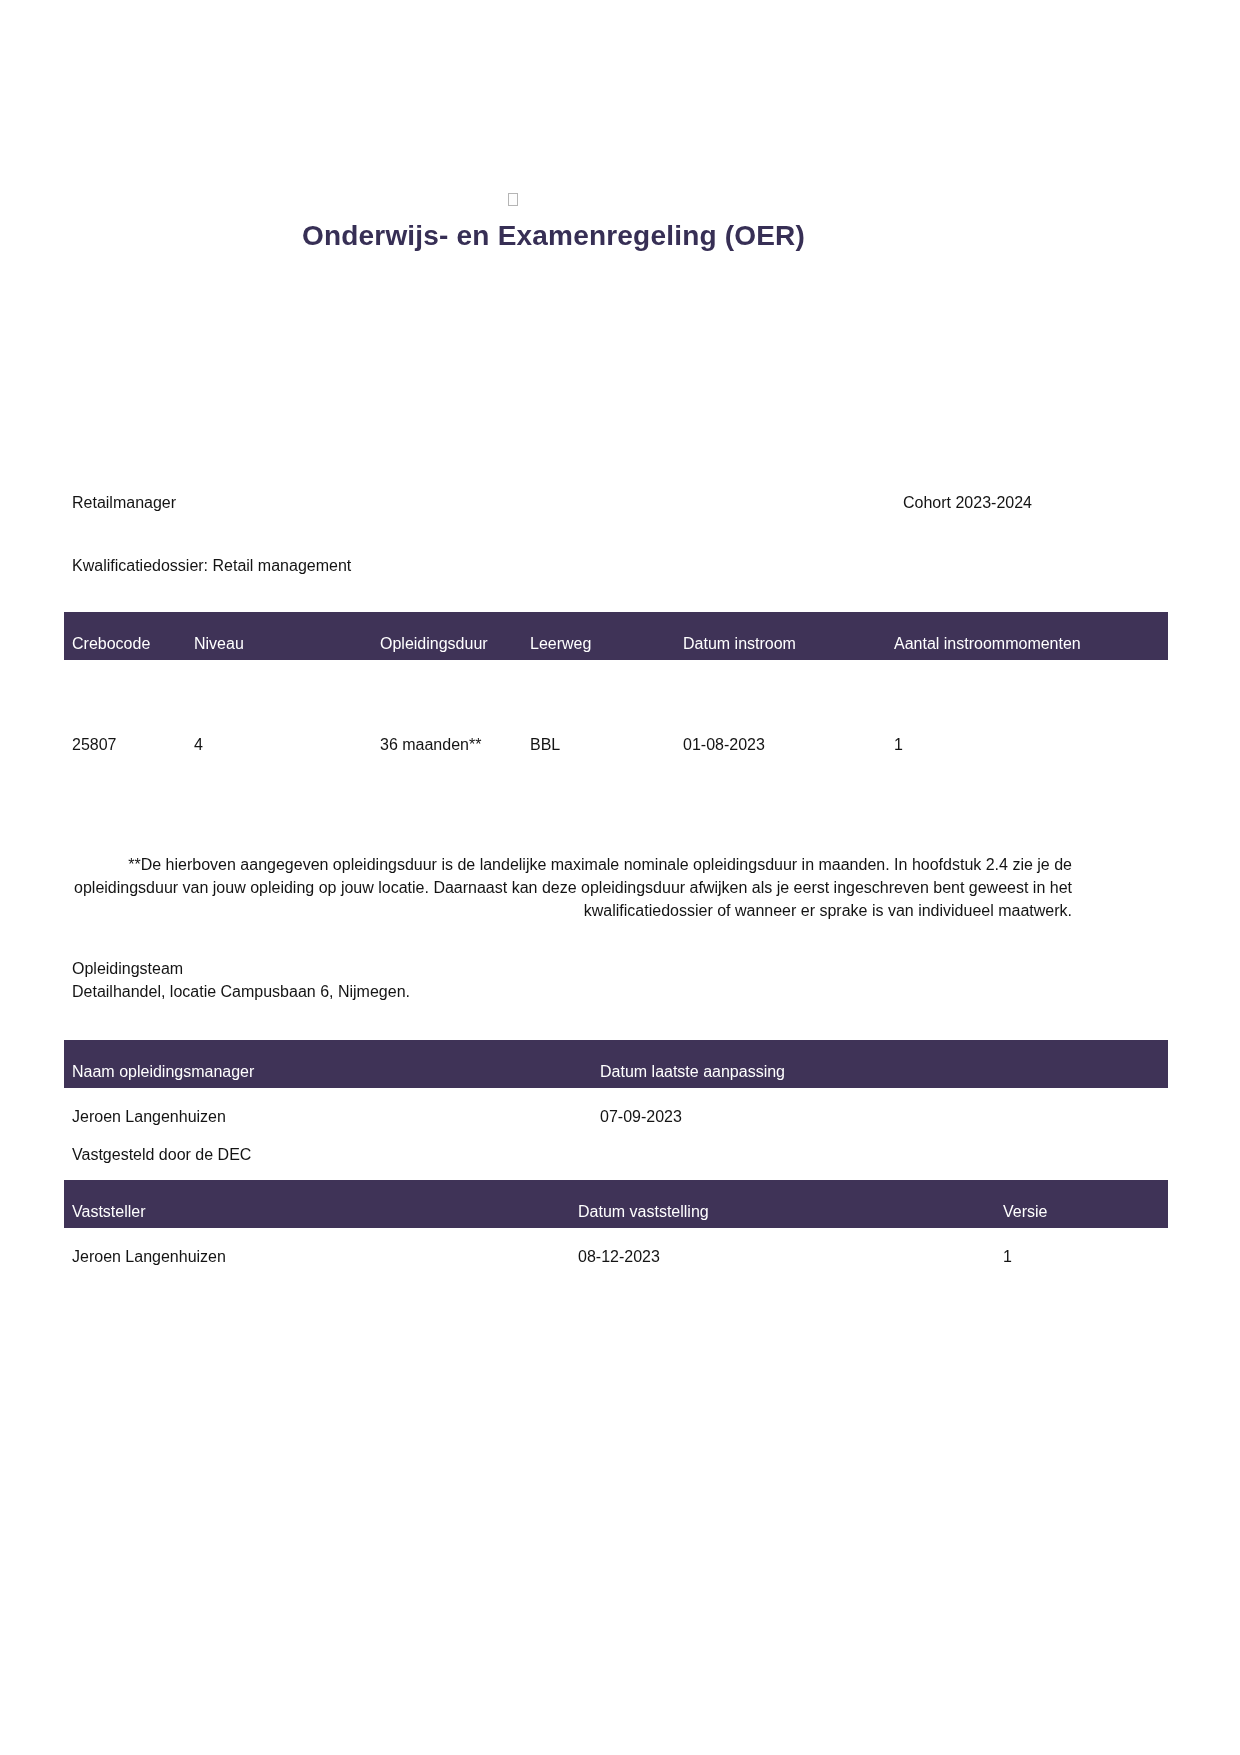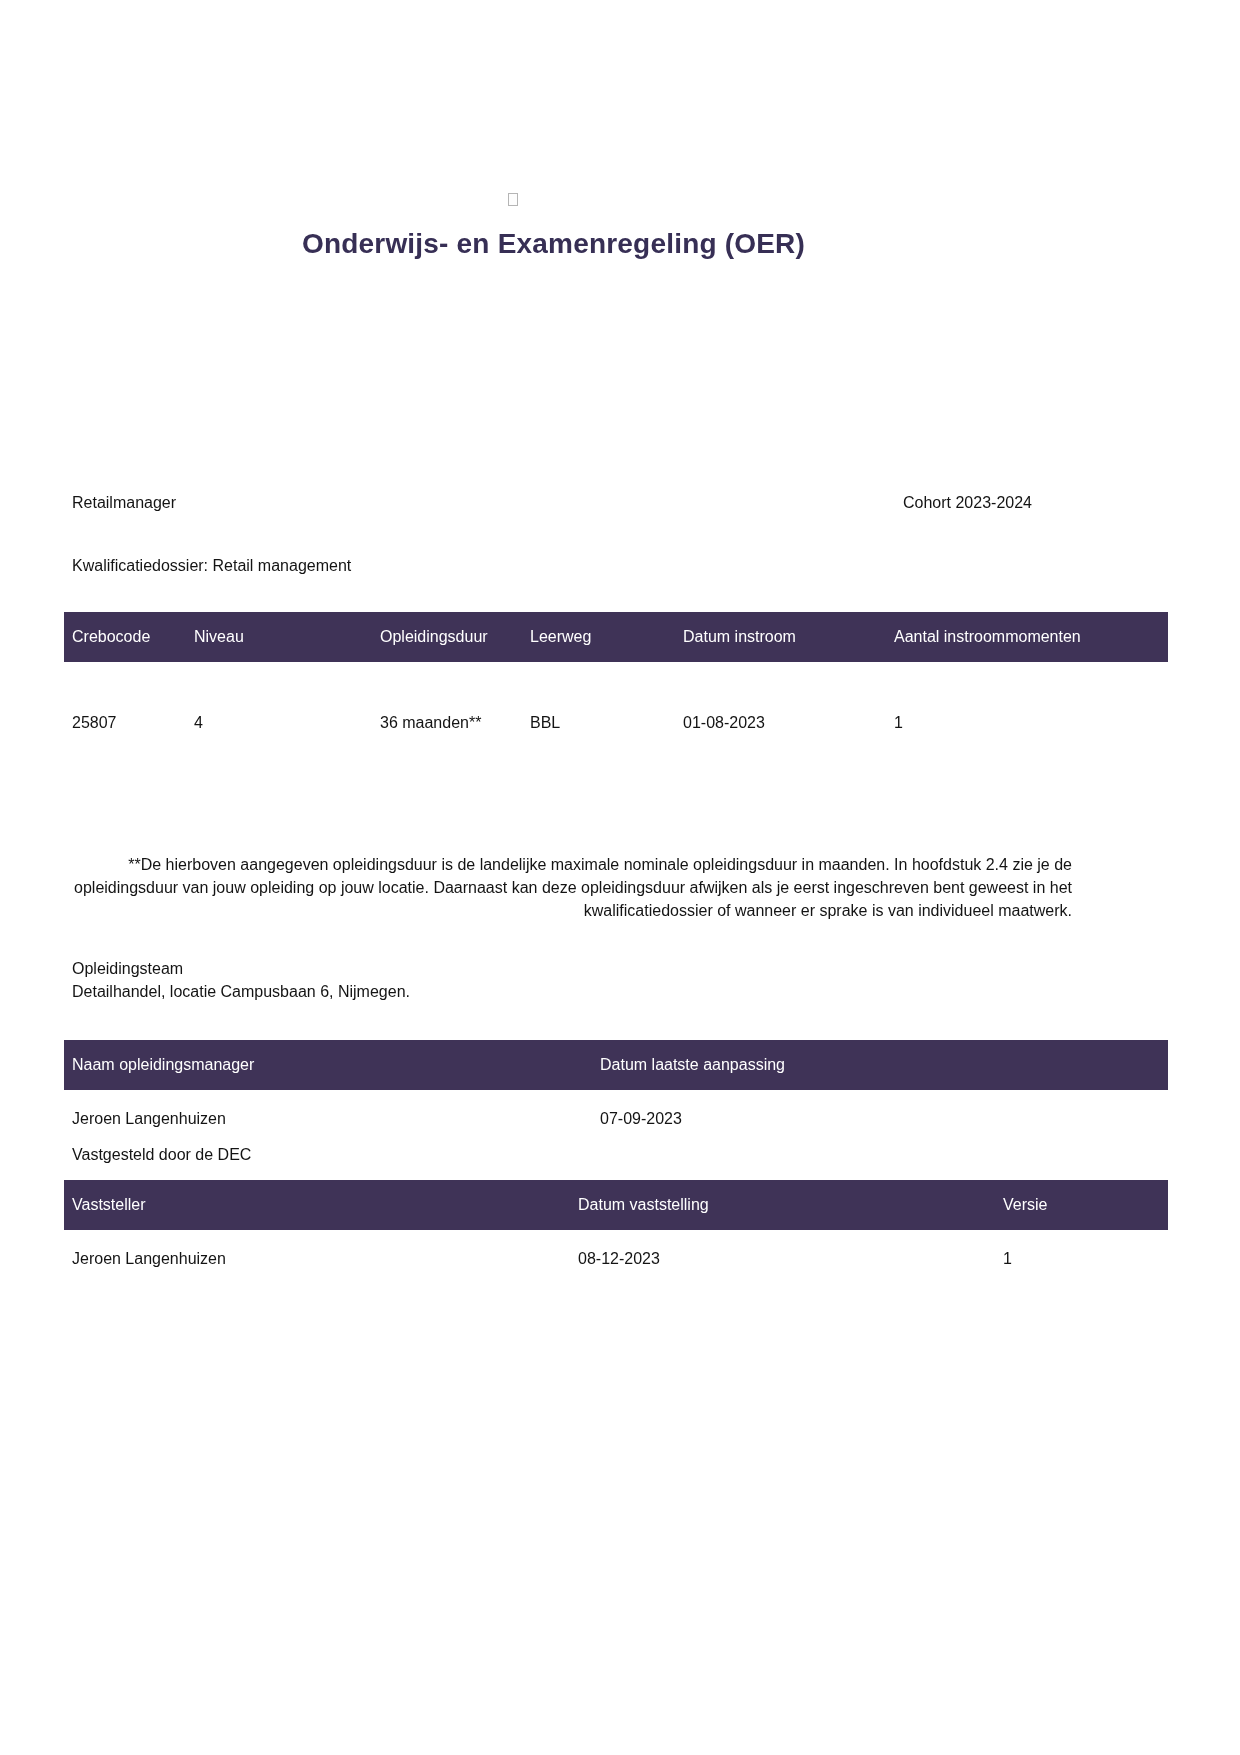--- a/index.html
+++ b/index.html
@@ -15,21 +15,21 @@
   }
   .img-placeholder{
     position:absolute;
     left:508px; top:193px;
     width:8px; height:11px;
     border:1px solid #b5b5b5;
     background:#fdfdfd;
   }
   .doc-title{
     position:absolute;
-    left:0; top:228px;
+    left:0; top:220px;
     width:1107px;
     text-align:center;
     font-size:28px;
     font-weight:bold;
     color:#372f55;
     letter-spacing:0.2px;
   }
   .program-name{
     position:absolute;
     left:72px; top:494px;
@@ -57,27 +57,27 @@
     text-align:left;
     vertical-align:top;
     padding:0 8px;
     font-weight:normal;
     overflow:hidden;
     white-space:nowrap;
   }
   thead th{
     background:#3f3357;
     color:#ffffff;
-    height:50px;
+    height:32px;
     vertical-align:middle;
-    padding-top:0;
+    padding-top:16px;
     padding-bottom:0;
   }
   .tbl1{position:absolute; left:64px; top:612px; width:1104px;}
-  .tbl1 tbody td{padding-top:52px; padding-bottom:28px;}
+  .tbl1 tbody td{padding-top:76px; padding-bottom:28px;}
   .tbl2{position:absolute; left:64px; top:1040px; width:1104px;}
   .tbl2 tbody td{padding-top:20px; padding-bottom:12px;}
   .tbl3{position:absolute; left:64px; top:1180px; width:1104px;}
   .tbl3 tbody td{padding-top:20px; padding-bottom:12px;}
   .note{
     position:absolute;
     left:72px; top:853px;
     width:1000px;
     line-height:23px;
     text-align:right;

